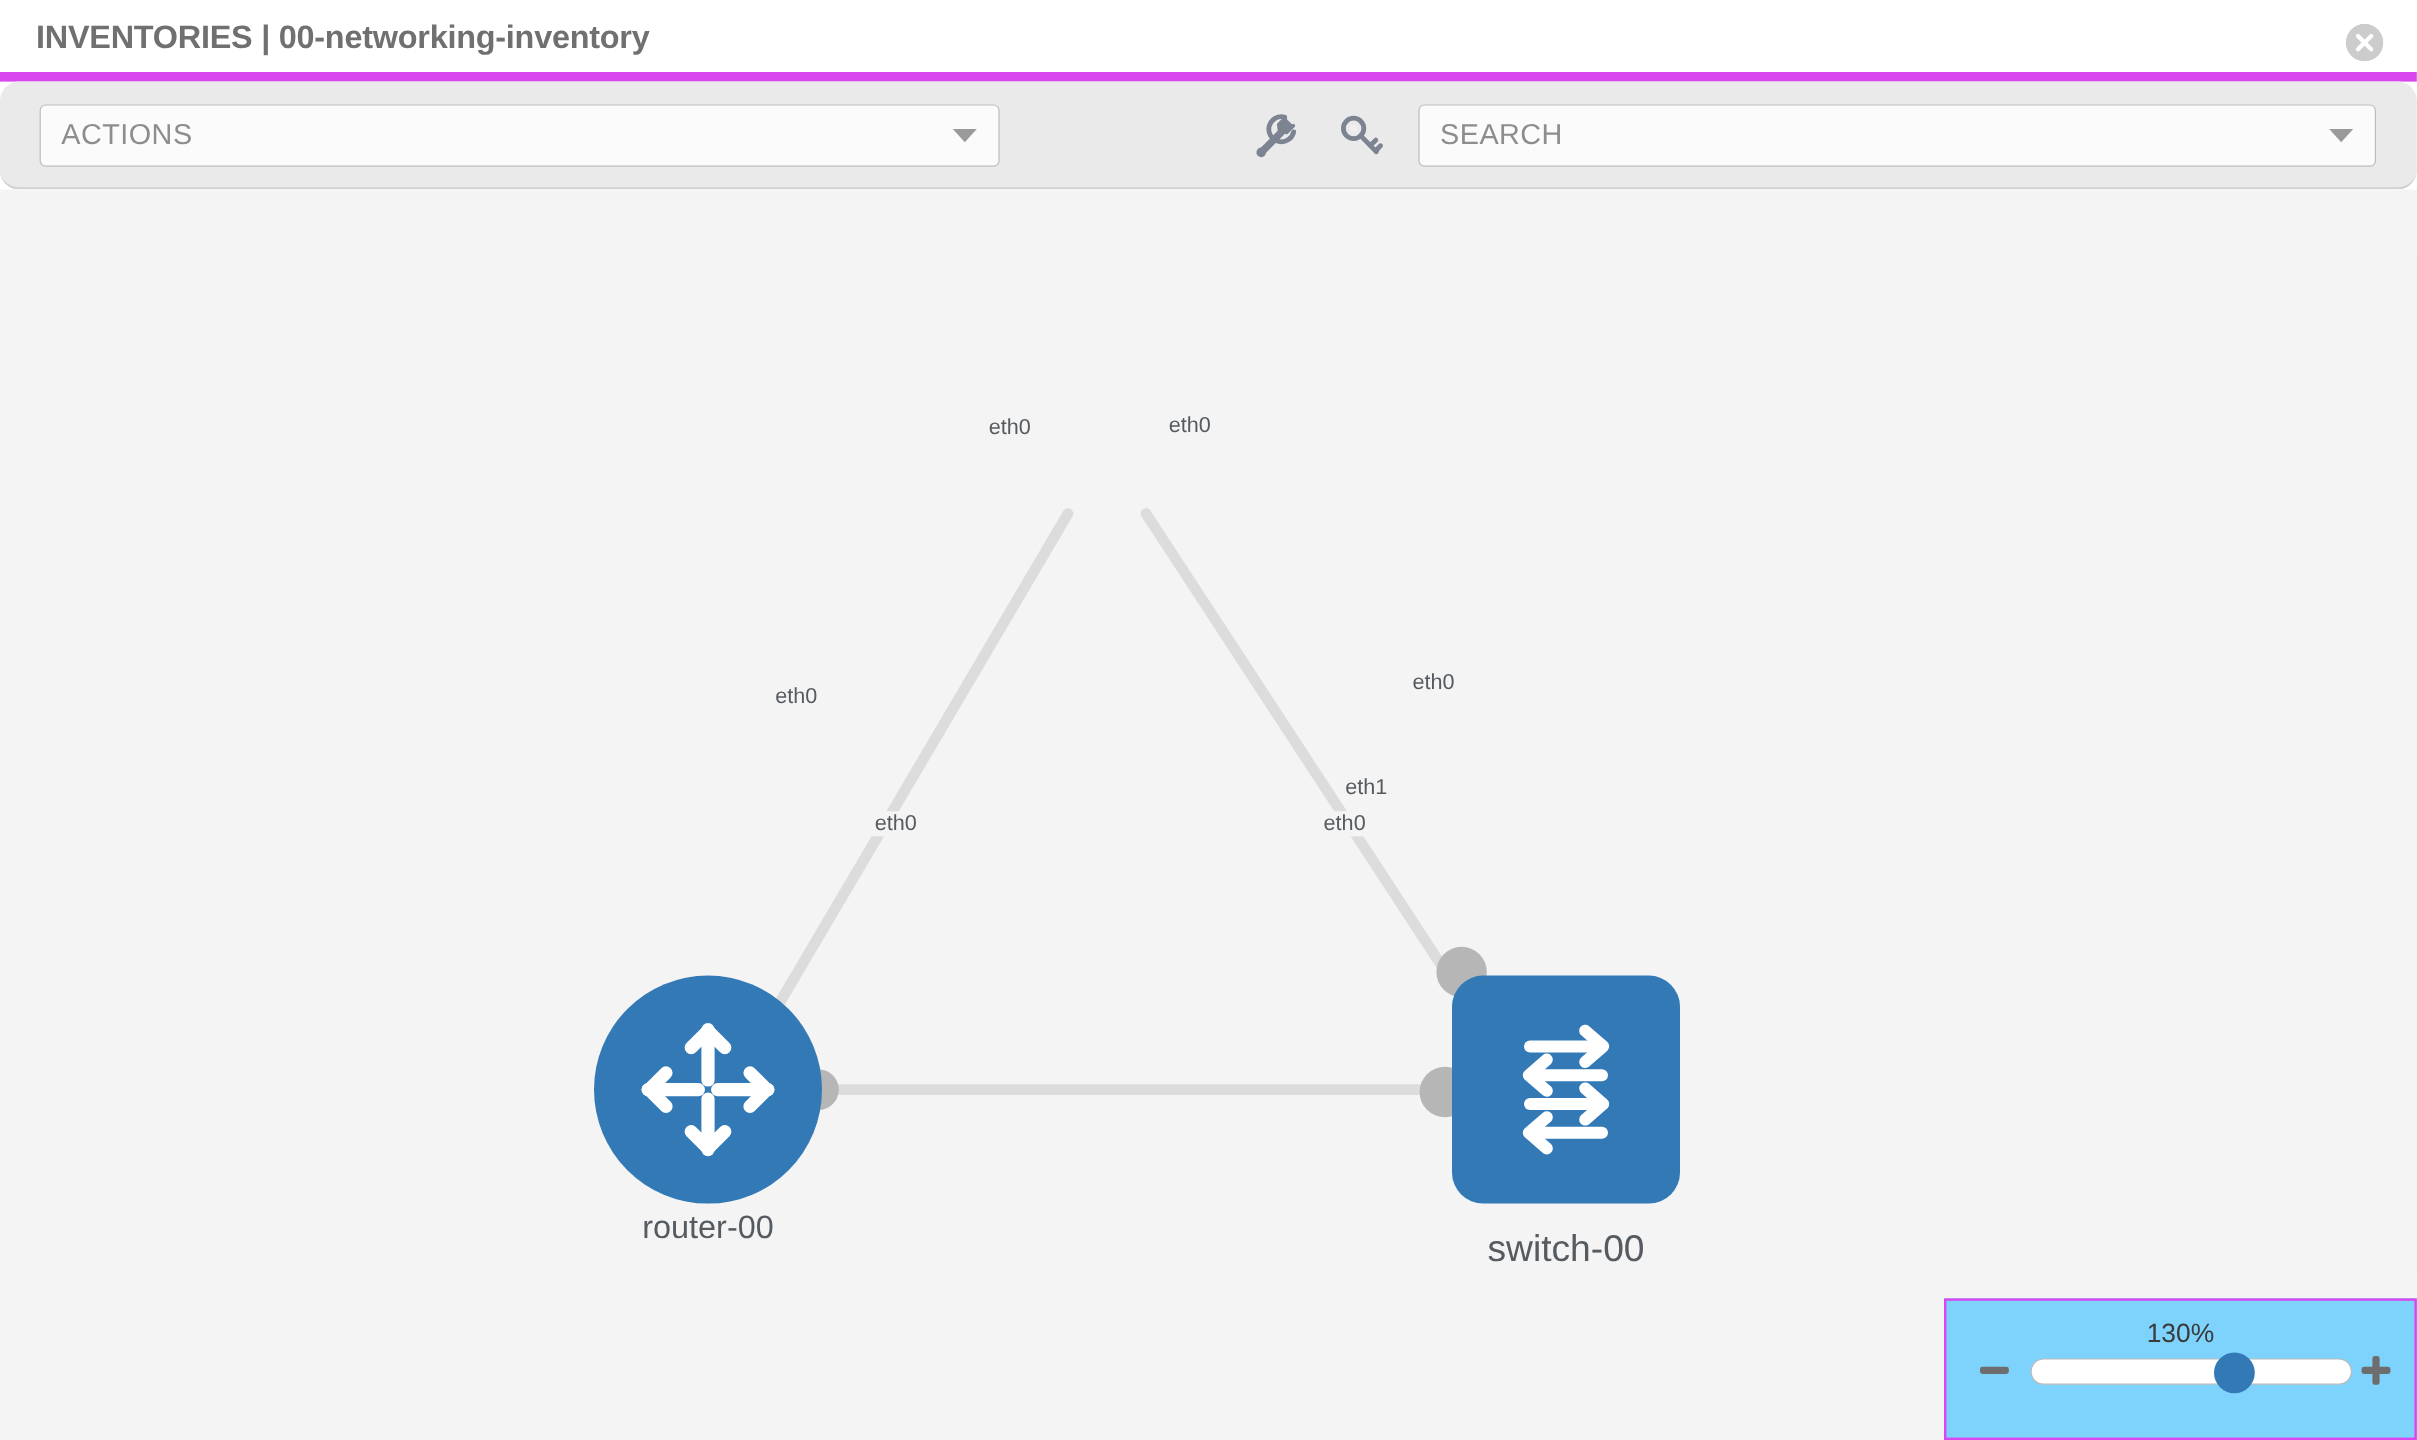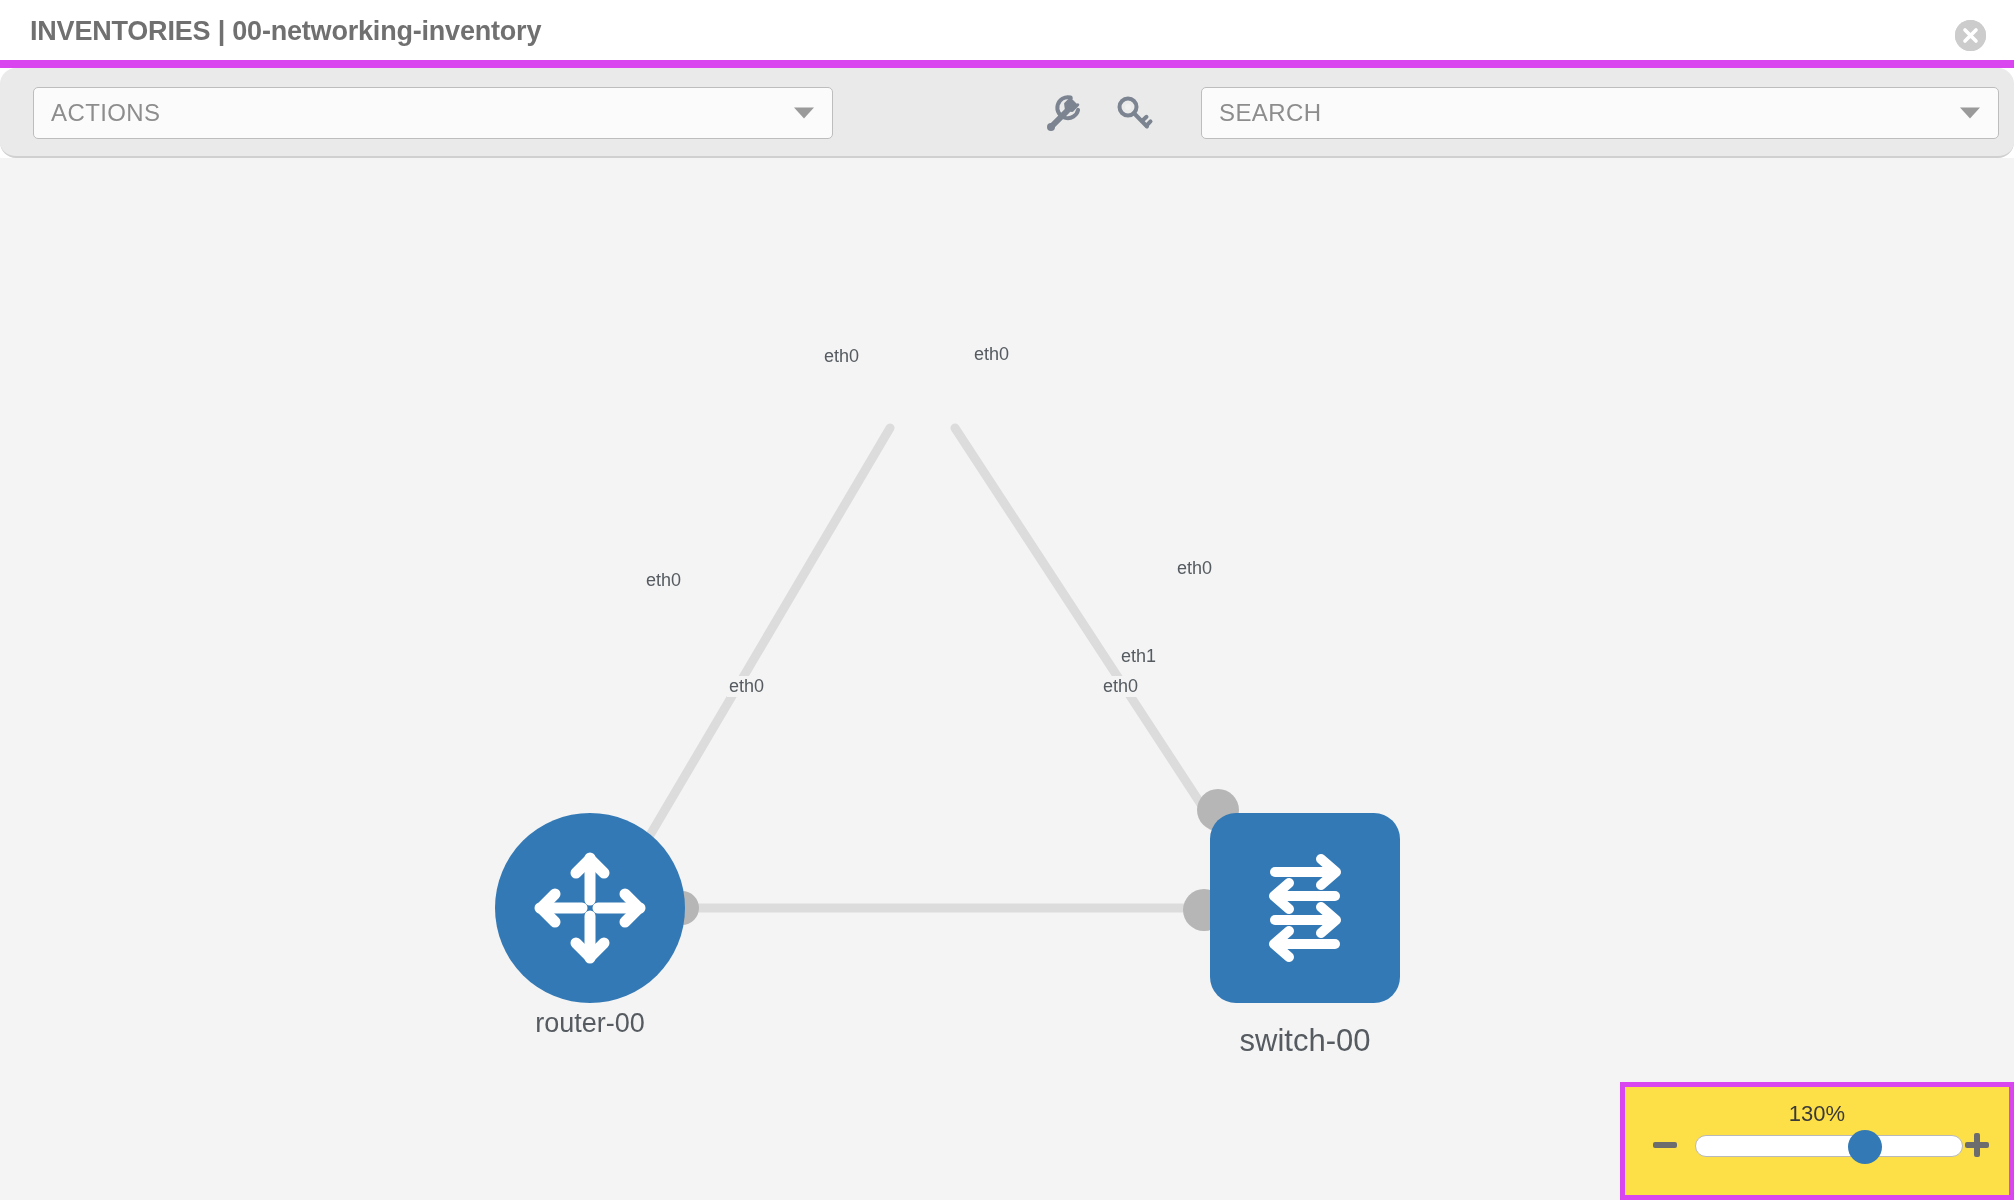--- a/index.html
+++ b/index.html
@@ -40,21 +40,21 @@
   .select-box .label {
     position: absolute; left: 17px; top: 50%; transform: translateY(-50%);
     font-size: 24px; color: #8d8d8d; letter-spacing: 0.4px; white-space: nowrap;
   }
   .caret {
     position: absolute; right: 18px; top: 50%; transform: translateY(-50%);
     width: 0; height: 0; border-left: 10px solid transparent;
     border-right: 10px solid transparent; border-top: 11px solid #9a9a9a;
   }
   #actions-select { left: 33px; top: 19px; width: 800px; }
-  #search-select  { left: 1182px; top: 19px; width: 798px; margin-left: 19px; }
+  #search-select  { left: 1182px; top: 19px; width: 798px; }
 
   .tool-icon {
     position: absolute; top: 22px; width: 46px; height: 46px;
     cursor: pointer; color: #7b8490;
   }
   #wrench-btn { left: 1040px; }
   #key-btn    { left: 1112px; }
   .tool-icon svg { display: block; width: 46px; height: 46px; }
 
   
@@ -115,21 +115,21 @@
   #if-router-up   { left: 644px; top: 412px; }
   #if-switch-up   { left: 1175px; top: 400px; }
   #if-router-right{ left: 727px; top: 518px; }
   #if-switch-l0   { left: 1101px; top: 518px; }
   #if-switch-l1   { left: 1119px; top: 488px; }
 
   
   .zoom-panel {
     position: absolute; left: 1620px; top: 1082px;
     width: 394px; height: 118px;
-    background: #fde047; border: 5px solid #d946ef;
+    background: #7dd3fc; border: 2px solid #d946ef;
   }
   .zoom-level {
     position: absolute; left: 0; right: 0; top: 14px; text-align: center;
     font-size: 22px; color: #3a3a3a;
   }
   .zoom-minus, .zoom-plus {
     position: absolute; top: 44px; color: #6d6d6d; cursor: pointer;
     width: 28px; height: 28px;
   }
   .zoom-minus { left: 26px; }

